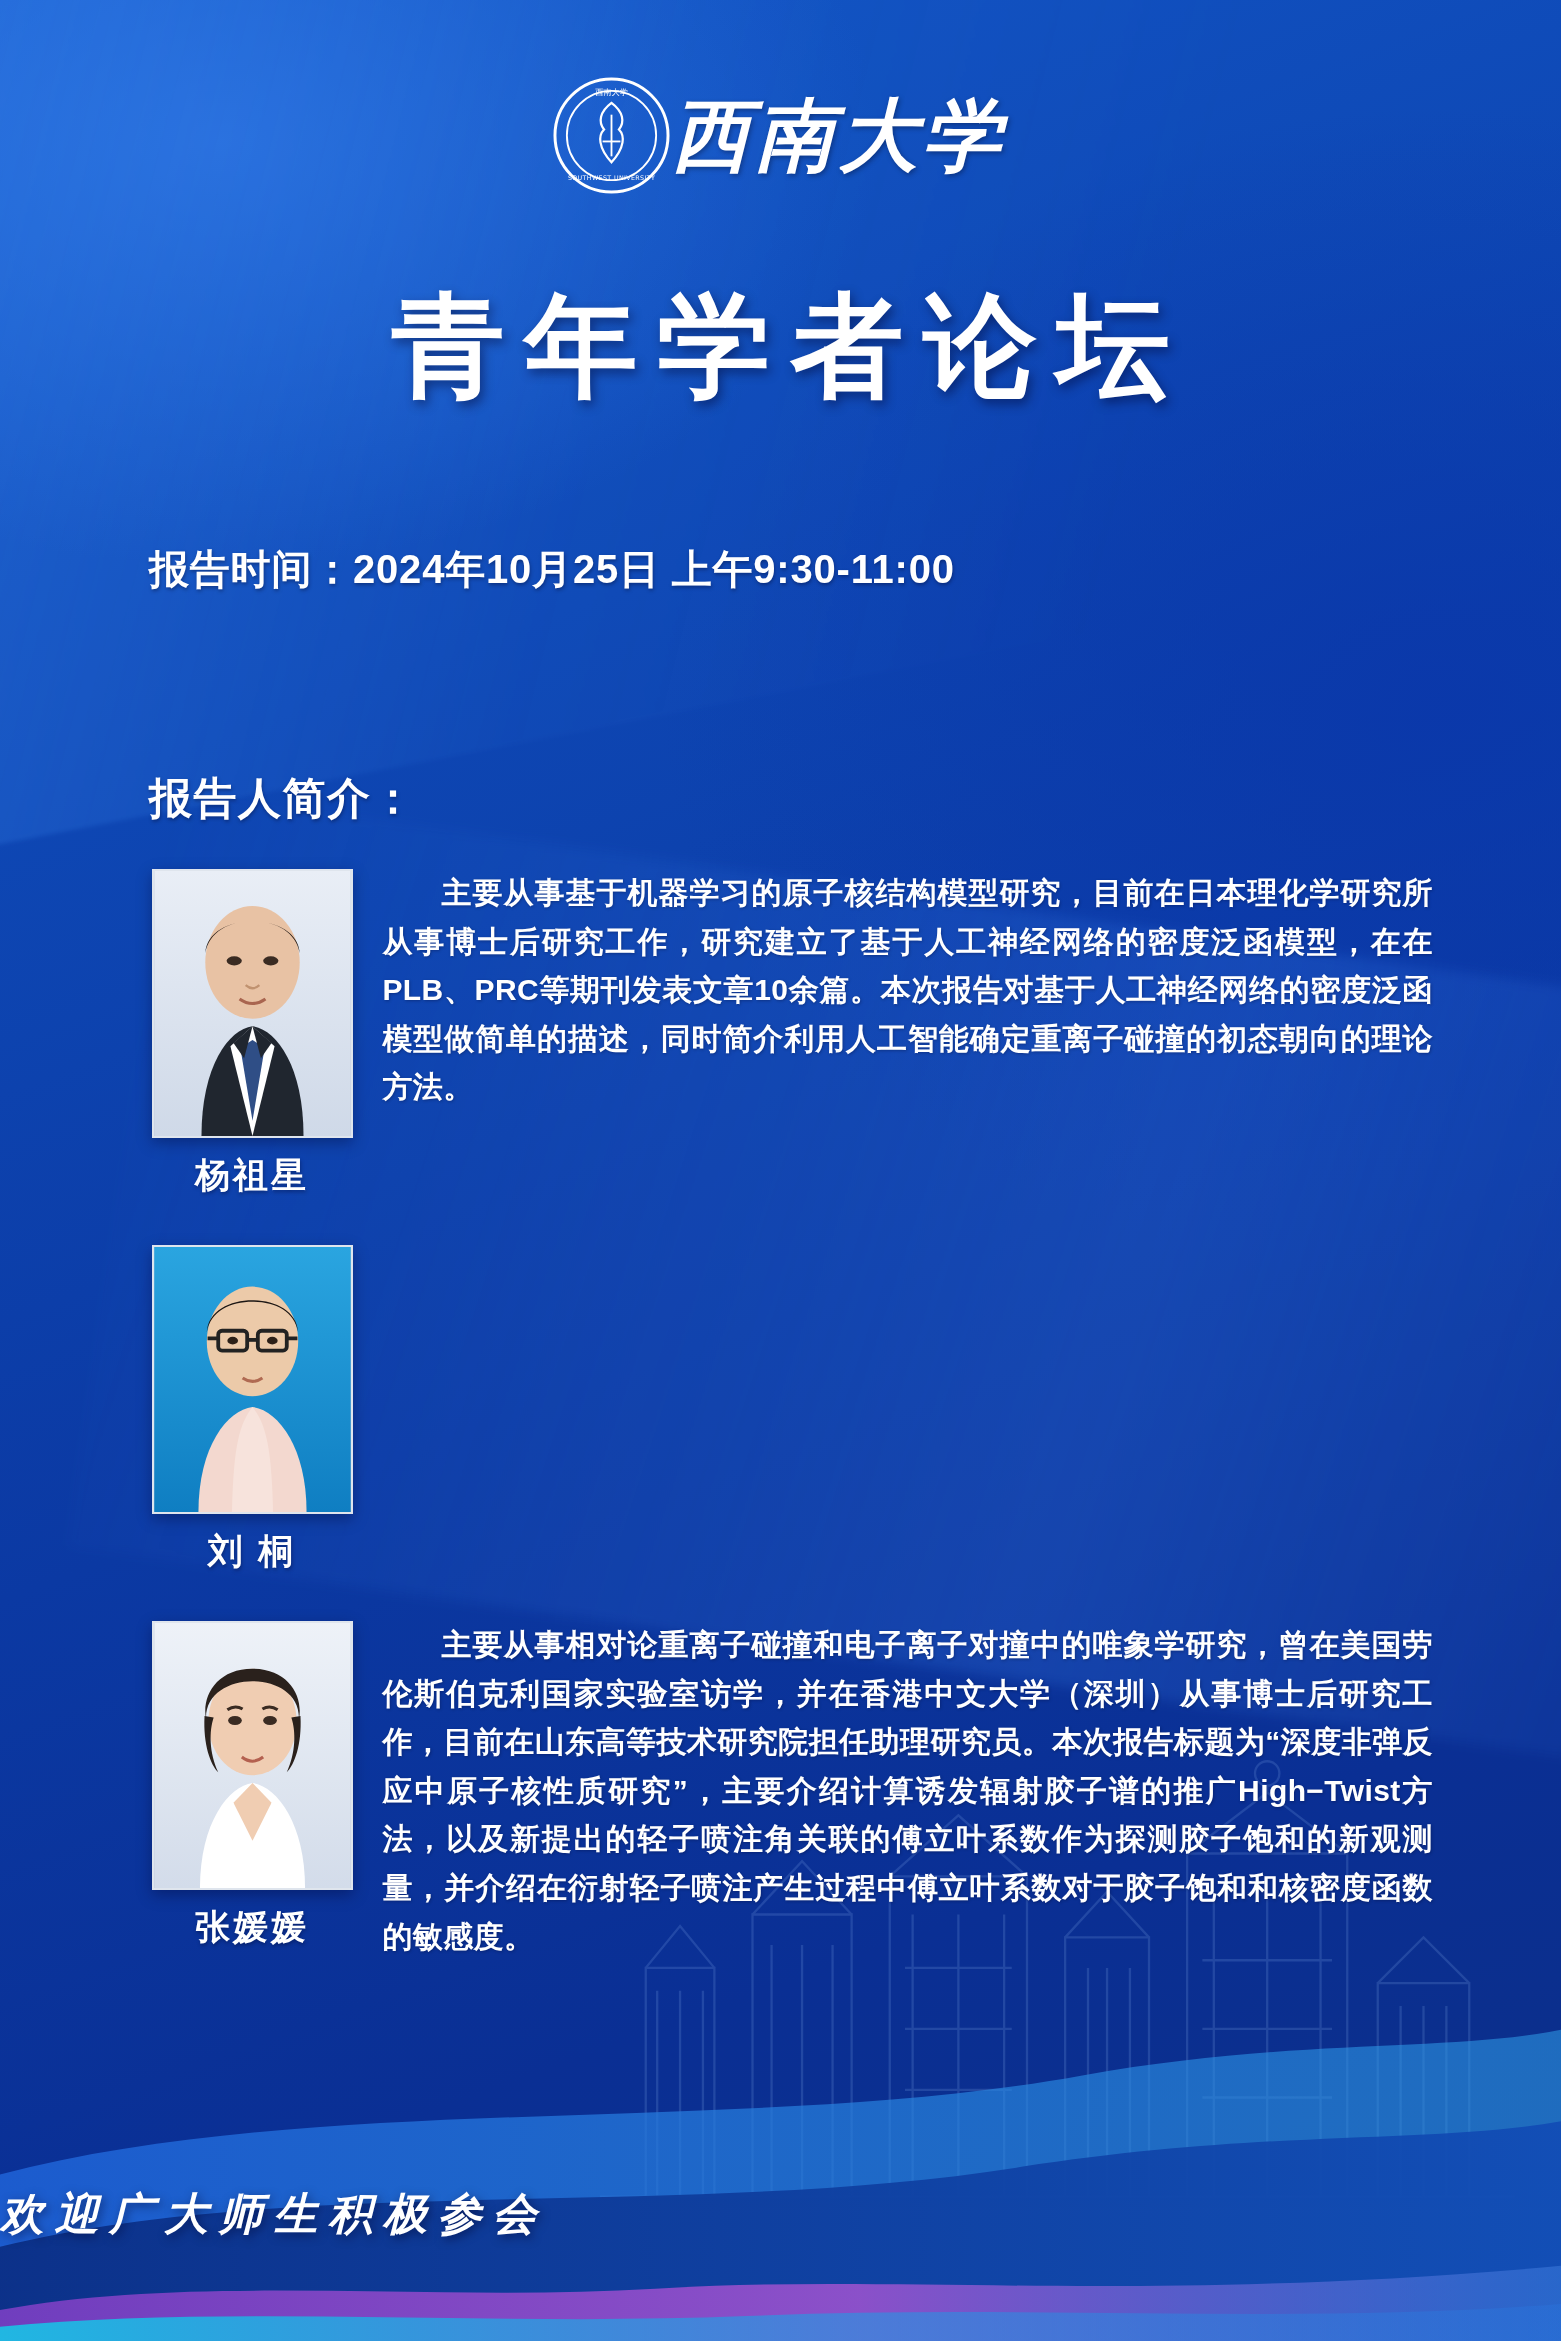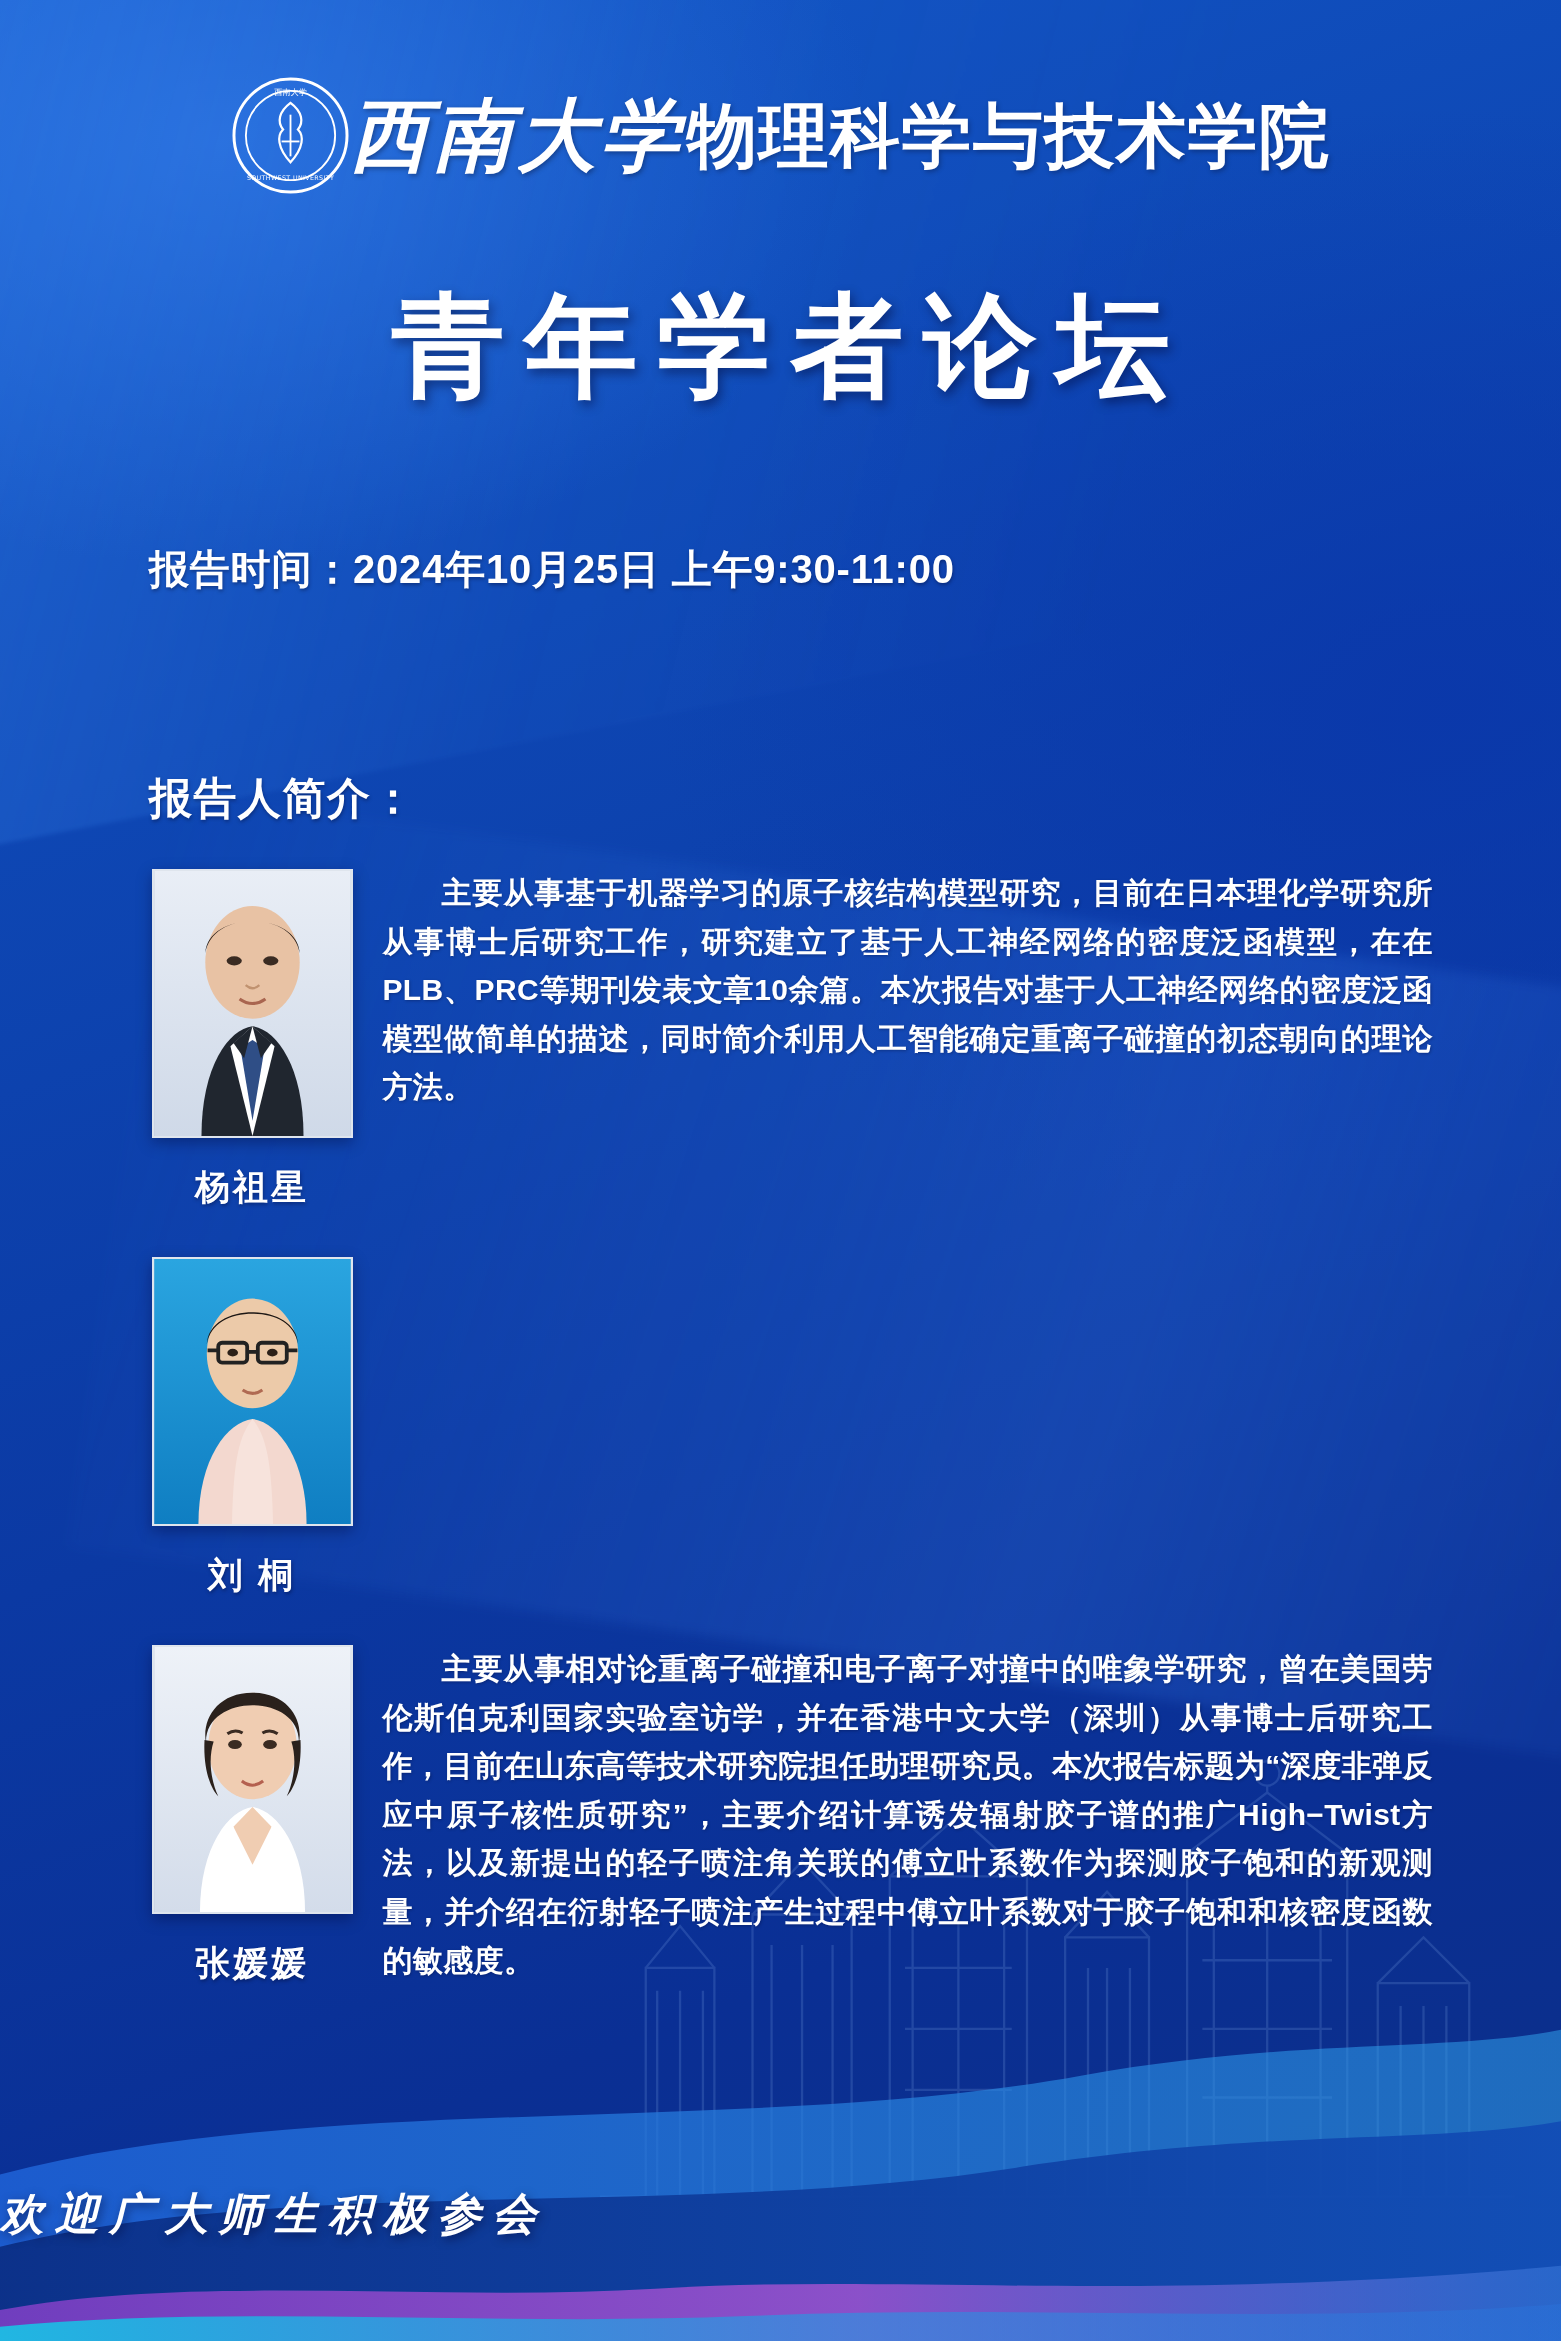--- a/index.html
+++ b/index.html
@@ -169,21 +169,21 @@
     width: 197px;
     height: 265px;
     border: 2.3px solid rgba(255,255,255,0.55);
     box-shadow: 0 4.6px 13.7px rgba(0,0,40,0.35);
     overflow: hidden;
     position: relative;
     background: #b9c6d8;
   }
   .photo svg { width: 100%; height: 100%; display: block; }
   .speaker-name {
-    margin-top: 26px;
+    margin-top: 14px;
     font-size: 35px;
     font-weight: bold;
     color: #ffffff;
     letter-spacing: 3px;
     text-shadow: 0.8px 1.5px 3.8px rgba(0,0,30,0.35);
     white-space: nowrap;
   }
   .bio {
     flex: 1 1 auto;
     margin-left: 27.4px;
@@ -253,21 +253,20 @@
         <circle cx="80" cy="80" r="76" fill="none" stroke="#ffffff" stroke-width="4"></circle>
         <circle cx="80" cy="80" r="60" fill="none" stroke="#ffffff" stroke-width="2.5"></circle>
         <path d="M80 36 C64 48 62 62 70 72 C62 80 62 96 80 116 C98 96 98 80 90 72 C98 62 96 48 80 36 Z" fill="none" stroke="#ffffff" stroke-width="3"></path>
         <path d="M80 52 V108" stroke="#ffffff" stroke-width="2.5"></path>
         <path d="M68 88 H92" stroke="#ffffff" stroke-width="2.5"></path>
         <text x="80" y="26" font-size="11" fill="#ffffff" text-anchor="middle" font-family="DejaVu Serif, serif">西南大学</text>
         <text x="80" y="140" font-size="8.5" fill="#ffffff" text-anchor="middle" font-family="DejaVu Sans, sans-serif" letter-spacing="0.5">SOUTHWEST UNIVERSITY</text>
       </svg>
     </div>
     <div class="univ-name">西南大学</div>
-    <div class="college-name">物理科学与技术学院</div>
   </div>
 
   <div class="main-title">青年学者论坛</div>
 
   <div class="info">
     <div class="info-line">报告时间：2024年10月25日 上午9:30-11:00</div>
   </div>
 
   <div class="speakers-head">报告人简介：</div>
 

